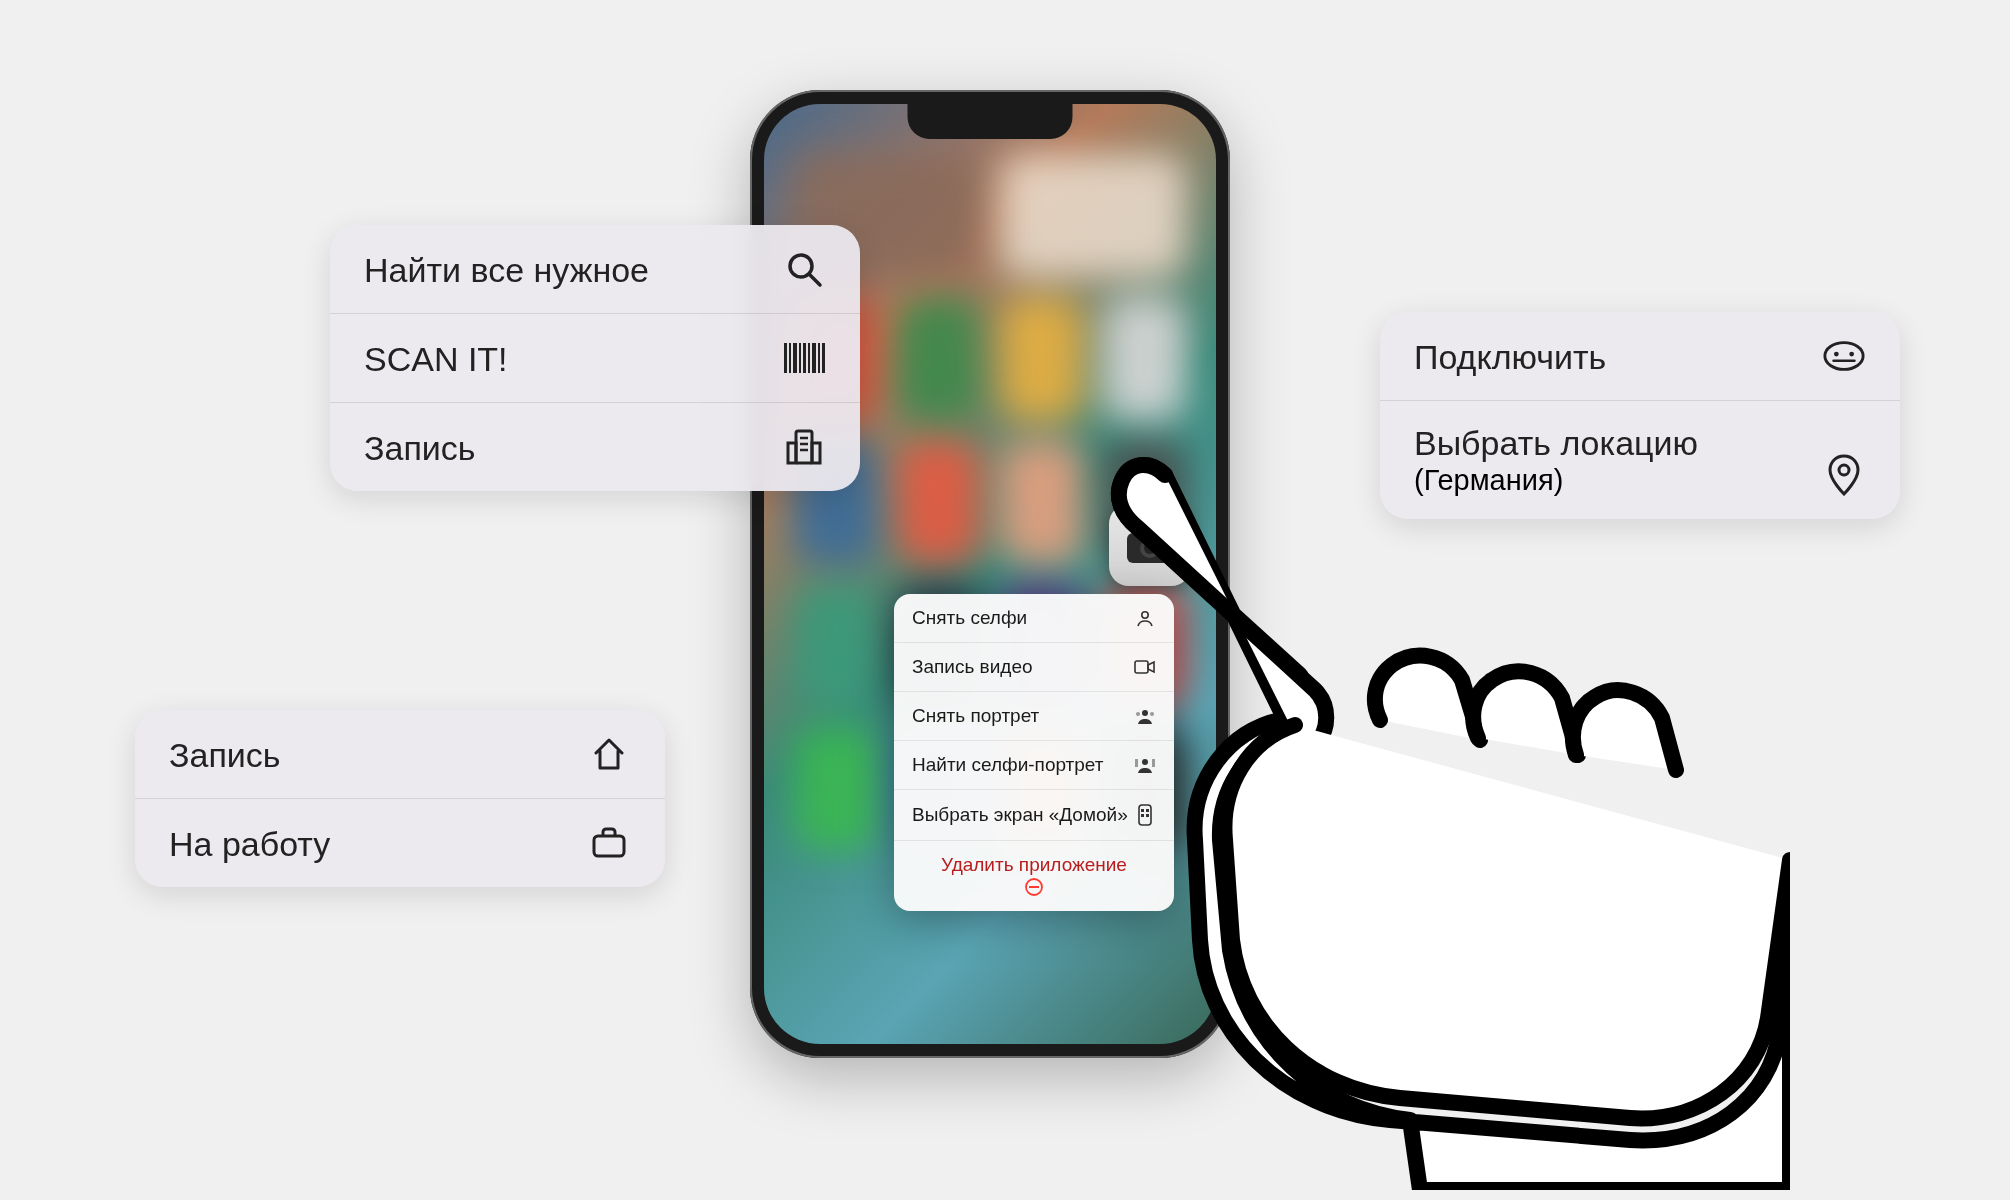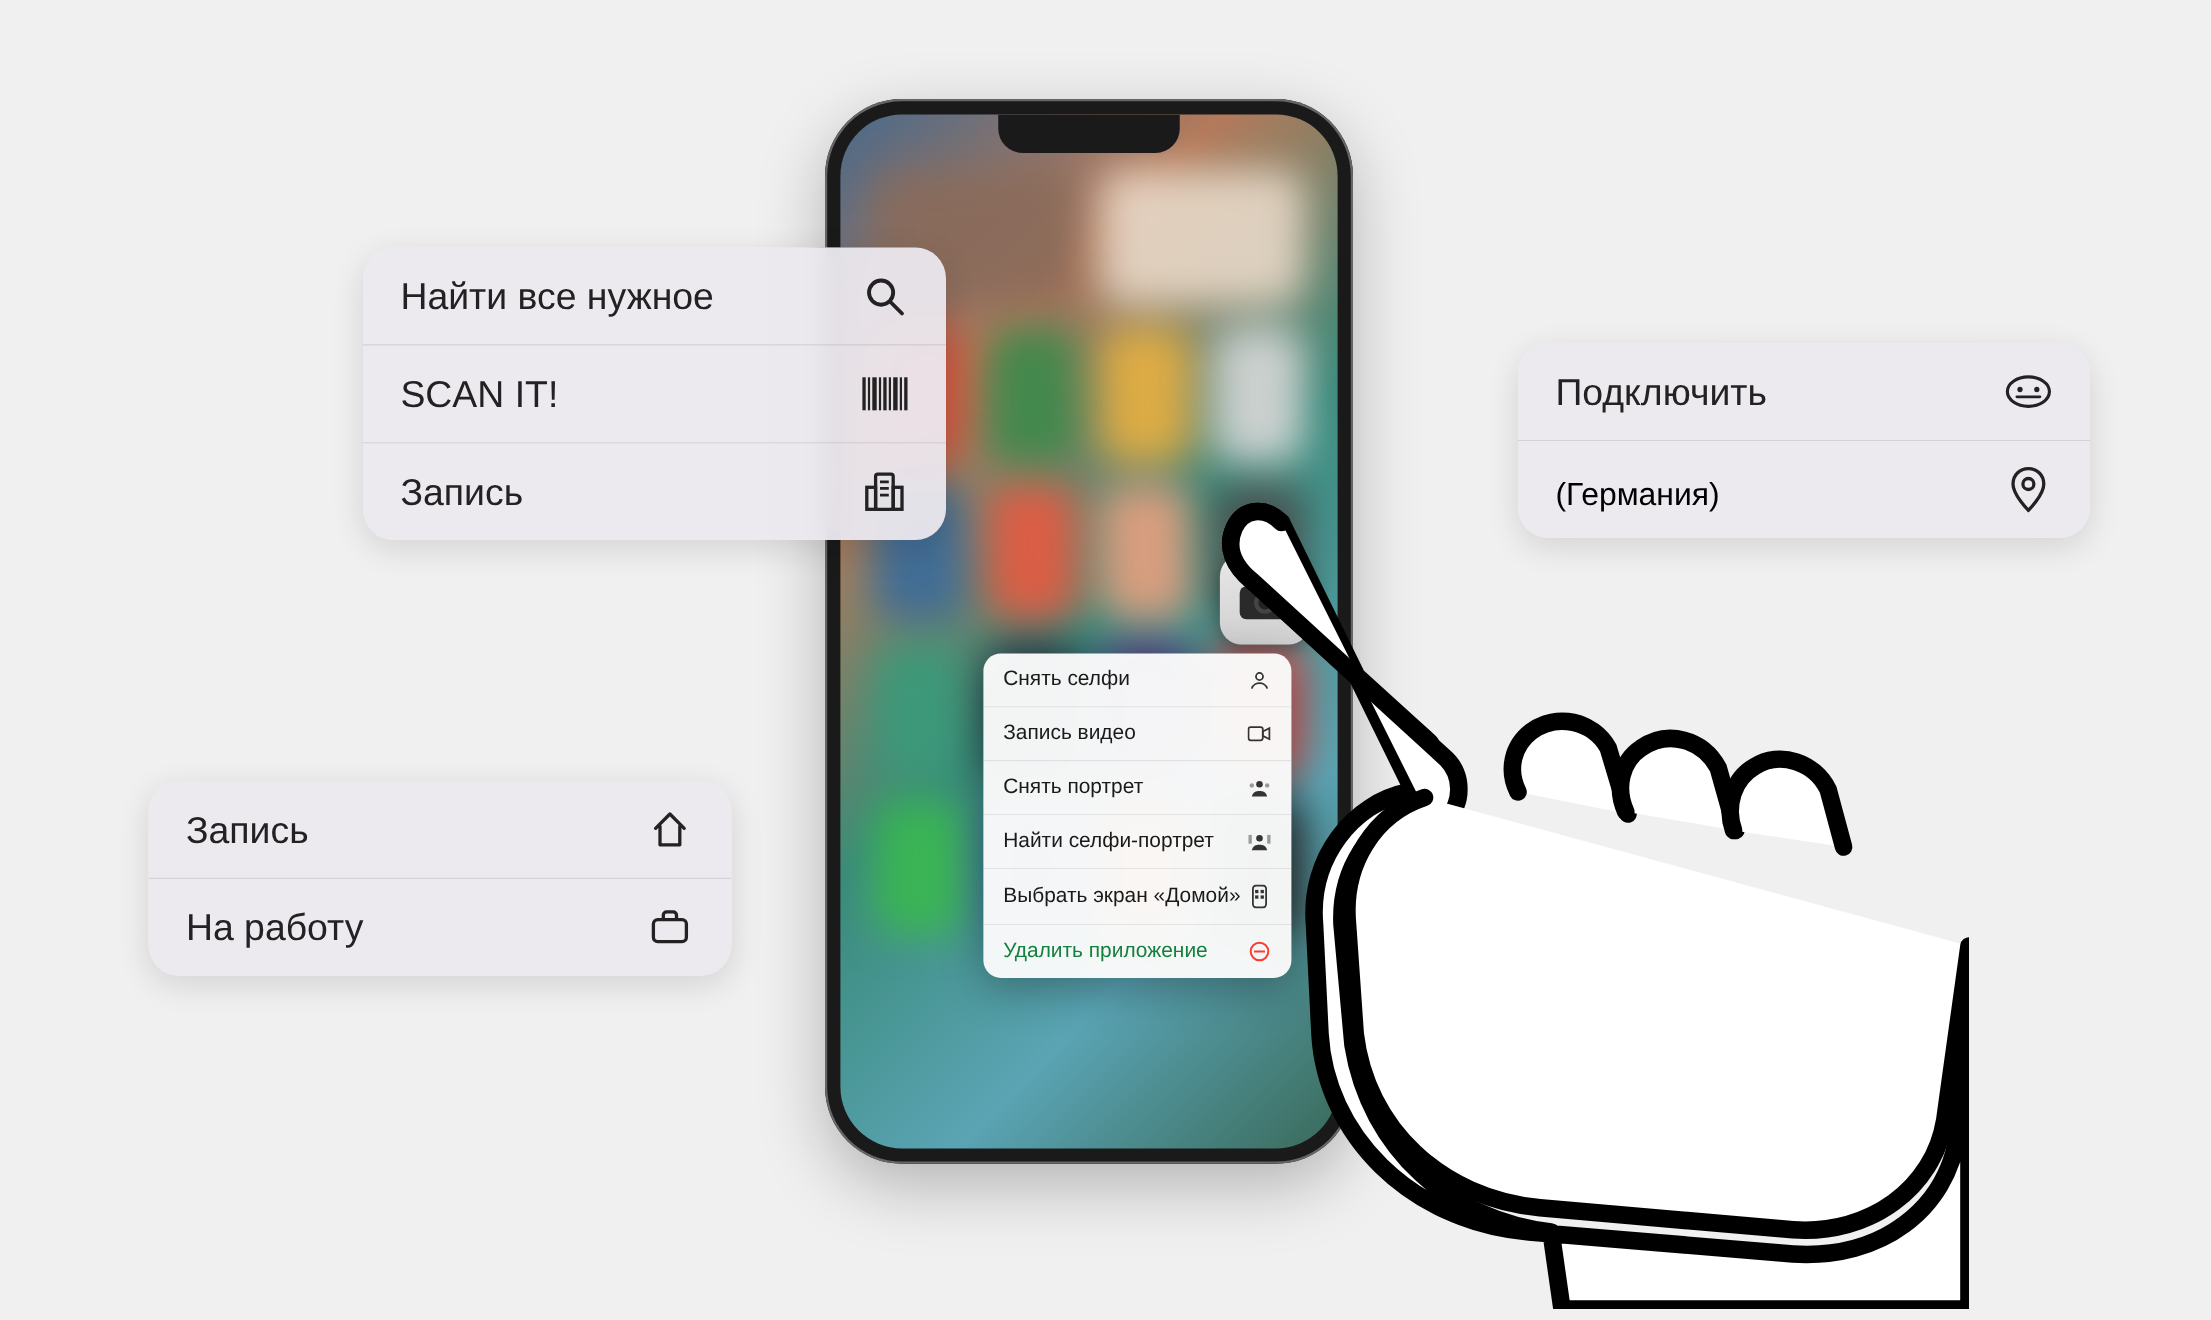--- a/index.html
+++ b/index.html
@@ -86,21 +86,21 @@
     display: flex;
     justify-content: space-between;
     align-items: center;
     padding: 13px 18px;
     border-bottom: 1px solid rgba(0,0,0,0.08);
     font-size: 19px;
     color: #1a1a1a;
     cursor: pointer;
   }
   .context-item:last-child { border-bottom: none; }
-  .context-item.danger { color: #15803d; }
+  .context-item.danger { color: #b91c1c; flex-direction: column; }
   .context-item .ci-label { flex: 1; }
   .context-item .ci-icon { width: 22px; height: 22px; display:flex; align-items:center; justify-content:center; }
   .context-item.multiline .ci-label { line-height: 1.25; }
 
   
   .qa-card {
     position: absolute;
     background: rgba(235,232,238,0.95);
     border-radius: 28px;
     box-shadow: 0 8px 30px rgba(0,0,0,0.12);
@@ -323,20 +323,21 @@
       <svg width="46" height="36" viewBox="0 0 46 36">
           <ellipse cx="23" cy="18" rx="20" ry="14" fill="none" stroke="#222" stroke-width="3"></ellipse>
           <circle cx="15" cy="16" r="2.5" fill="#222"></circle>
           <circle cx="31" cy="16" r="2.5" fill="#222"></circle>
           <line x1="12" y1="23" x2="34" y2="23" stroke="#222" stroke-width="2.5" stroke-linecap="round"></line>
         </svg>
     </span>
   </div>
   <div class="qa-item">
     <span>
+      <span class="qa-label">Выбрать локацию</span>
       <span class="qa-sublabel">(Германия)</span>
     </span>
     <span class="qa-icon">
       <svg width="34" height="42" viewBox="0 0 34 42">
           <path d="M17 2 C9 2 3 8 3 16 c0 10 14 24 14 24 s14-14 14-24 C31 8 25 2 17 2z" fill="none" stroke="#222" stroke-width="3"></path>
           <circle cx="17" cy="16" r="5" fill="none" stroke="#222" stroke-width="3"></circle>
         </svg>
     </span>
   </div>
 </div>

